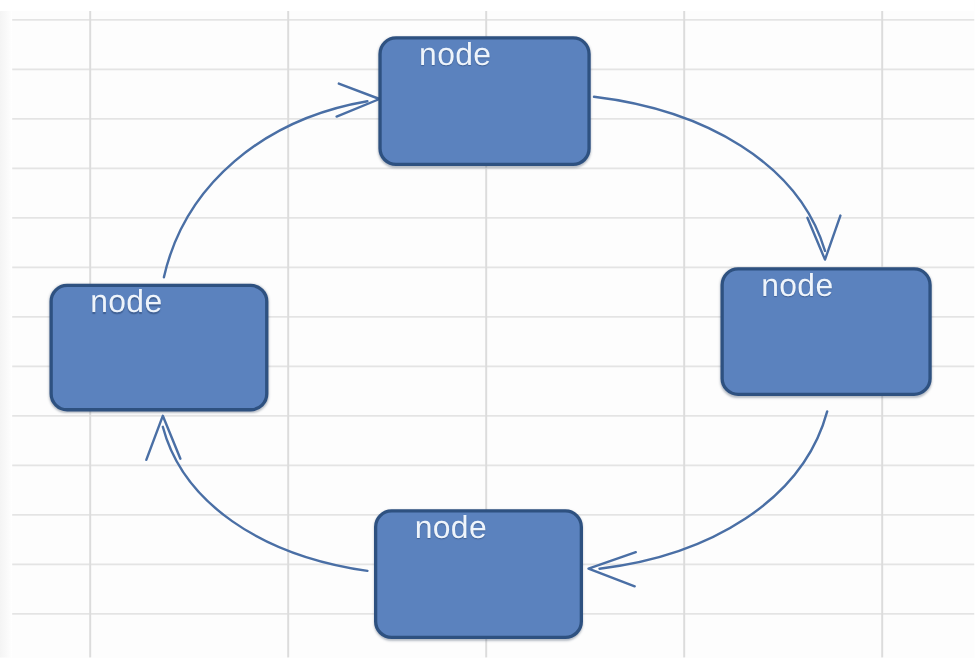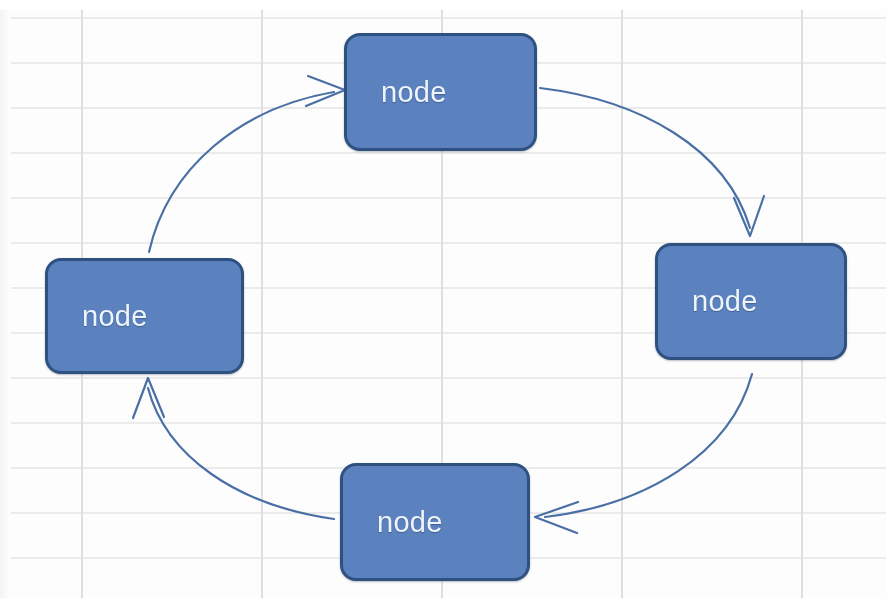--- a/index.html
+++ b/index.html
@@ -31,21 +31,21 @@
   }
   
   .node {
     position: absolute;
     box-sizing: border-box;
     background: #5b82be;
     border: 3px solid #2e5180;
     border-radius: 16px;
     box-shadow: 0 1px 2px rgba(20,40,70,0.30);
     display: flex;
-    align-items: center;
+    align-items: flex-start;
     justify-content: flex-start;
   }
   .node-label {
     color: #eef4fb;
     font-size: 29px;
     line-height: 1;
     letter-spacing: 0.3px;
     padding-left: 34px;
     text-shadow: 0 1px 1px rgba(30,55,95,0.45);
     white-space: nowrap;

